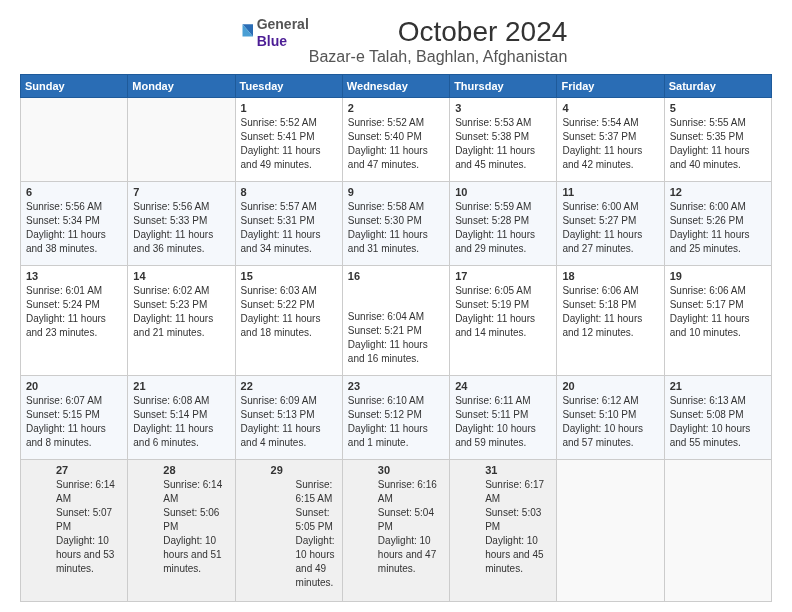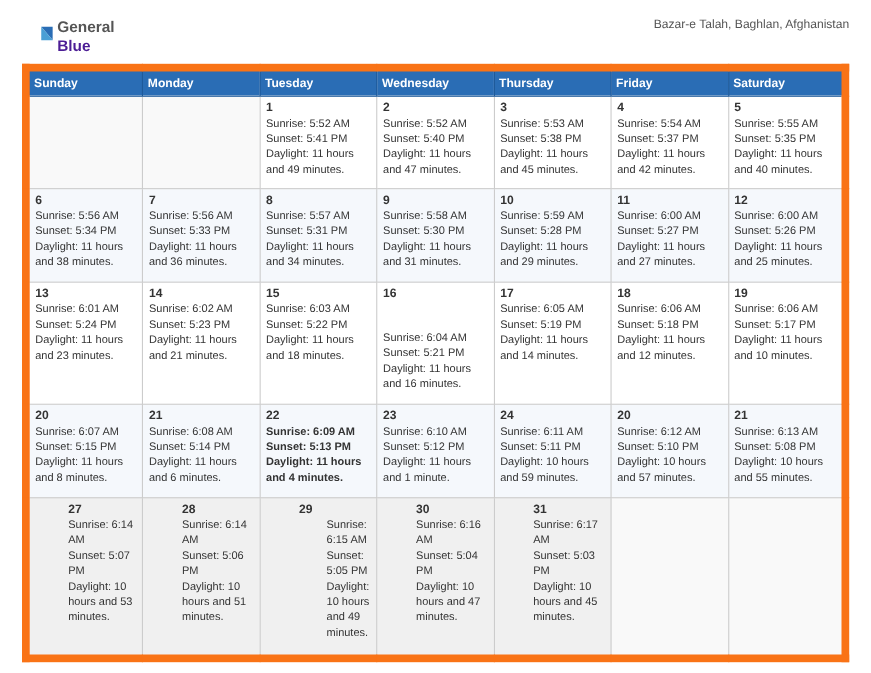--- a/index.html
+++ b/index.html
@@ -9,20 +9,21 @@
       width: 792px;
       height: 612px;
       overflow: hidden;
     }
     .page {
       width: 792px;
       height: 612px;
       padding: 16px 20px 10px 20px;
       display: flex;
       flex-direction: column;
+      align-items: center;
     }
     .header {
       display: flex;
       justify-content: space-between;
       align-items: flex-start;
       margin-bottom: 8px;
     }
     .logo {
       display: flex;
       align-items: center;
@@ -41,26 +42,26 @@
     }
     .title-block {
       text-align: right;
     }
     .month-title {
       font-size: 28px;
       font-weight: 300;
       color: #333;
     }
     .subtitle {
-      font-size: 11px;
+      font-size: 16px;
       color: #555;
     }
     .calendar {
       flex: 1;
-      border: 7px solid #f97316;
+      border: 1px solid #f97316;
       border-collapse: collapse;
       width: 100%;
       table-layout: fixed;
     }
     .calendar th {
       background: #2a6db5;
       color: #fff;
       font-size: 11px;
       font-weight: bold;
       padding: 5px 4px;
@@ -107,20 +108,21 @@
       <svg class="logo-icon" viewBox="0 0 32 32">
         <polygon points="20,6 32,6 32,20" fill="#2a6db5"></polygon>
         <polygon points="20,6 32,20 20,20" fill="#4a9fd5"></polygon>
       </svg>
       <div class="logo-text">
         <span class="general">General</span><br>
         <span class="blue">Blue</span>
       </div>
     </div>
     <div class="title-block">
+      <div class="month-title">October 2024</div>
       <div class="subtitle">Bazar-e Talah, Baghlan, Afghanistan</div>
     </div>
   </div>
 
   <table class="calendar">
     <thead>
       <tr>
       <th>Sunday</th>
           <th>Monday</th>
           <th>Tuesday</th>
@@ -261,21 +263,21 @@
 Daylight: 11 hours and 8 minutes.</div>
           </td>
           <td>
             <span class="day-num">21</span>
             <div class="cell-content" style="white-space: pre-line;">Sunrise: 6:08 AM
 Sunset: 5:14 PM
 Daylight: 11 hours and 6 minutes.</div>
           </td>
           <td>
             <span class="day-num">22</span>
-            <div class="cell-content" style="white-space: pre-line; font-weight: bold;">Sunrise: 6:09 AM
+            <div class="cell-content" style="white-space: pre-line;">Sunrise: 6:09 AM
 Sunset: 5:13 PM
 Daylight: 11 hours and 4 minutes.</div>
           </td>
           <td>
             <span class="day-num">23</span>
             <div class="cell-content" style="white-space: pre-line;">Sunrise: 6:10 AM
 Sunset: 5:12 PM
 Daylight: 11 hours and 1 minute.</div>
           </td>
           <td>

